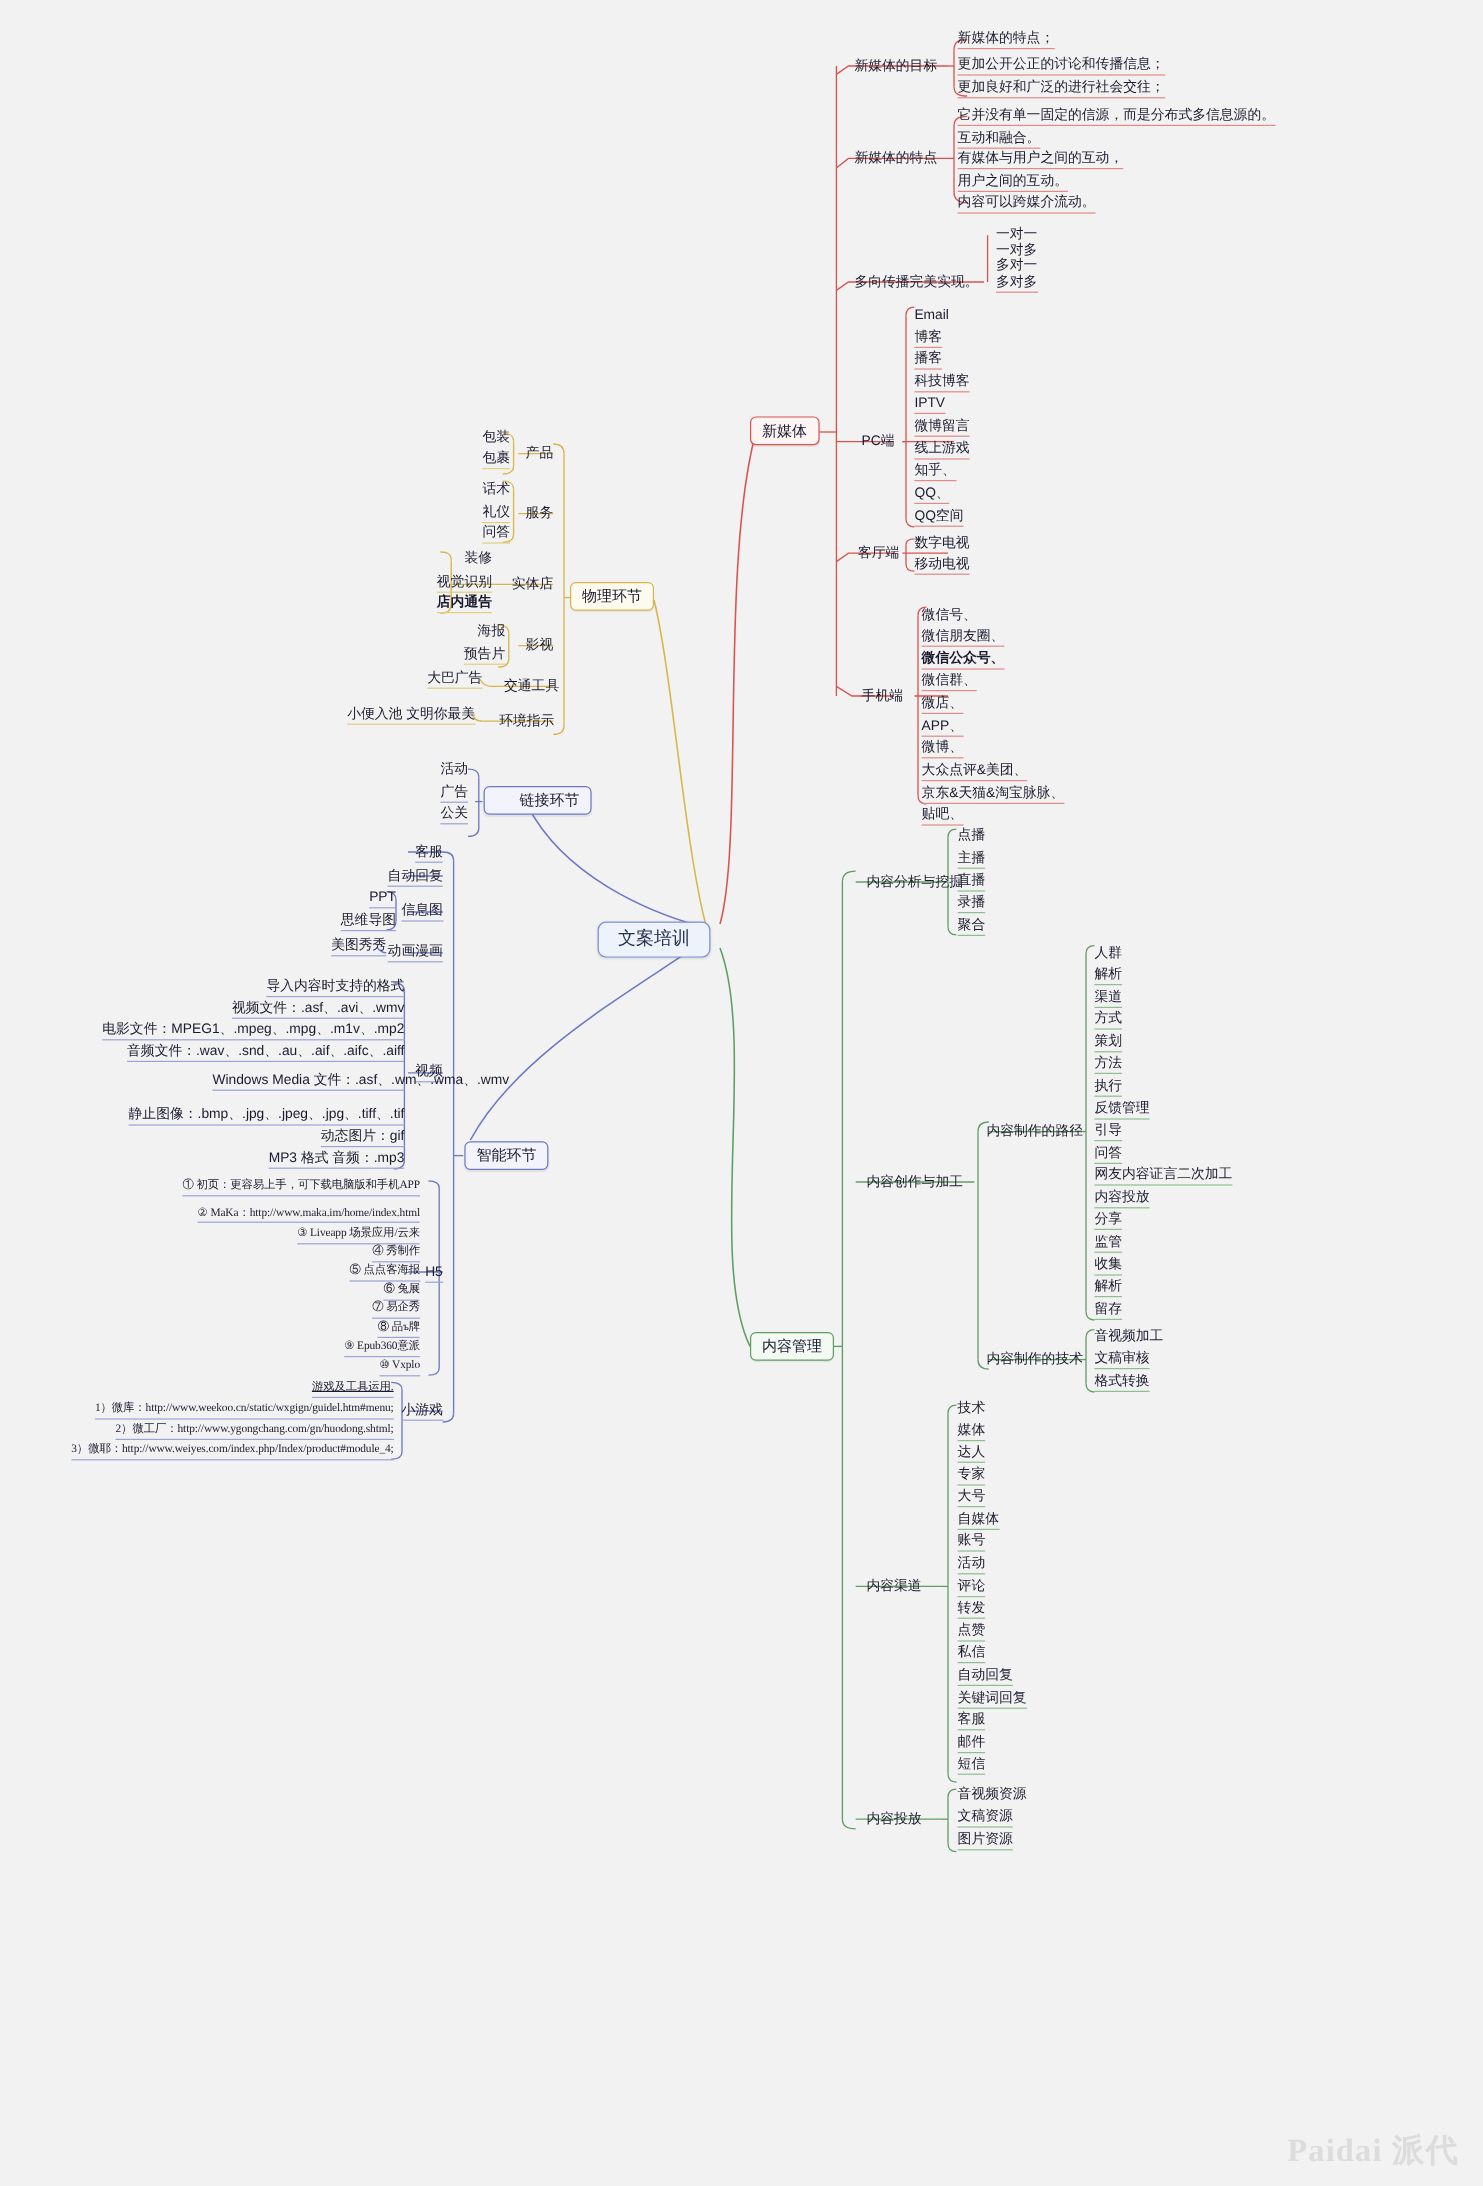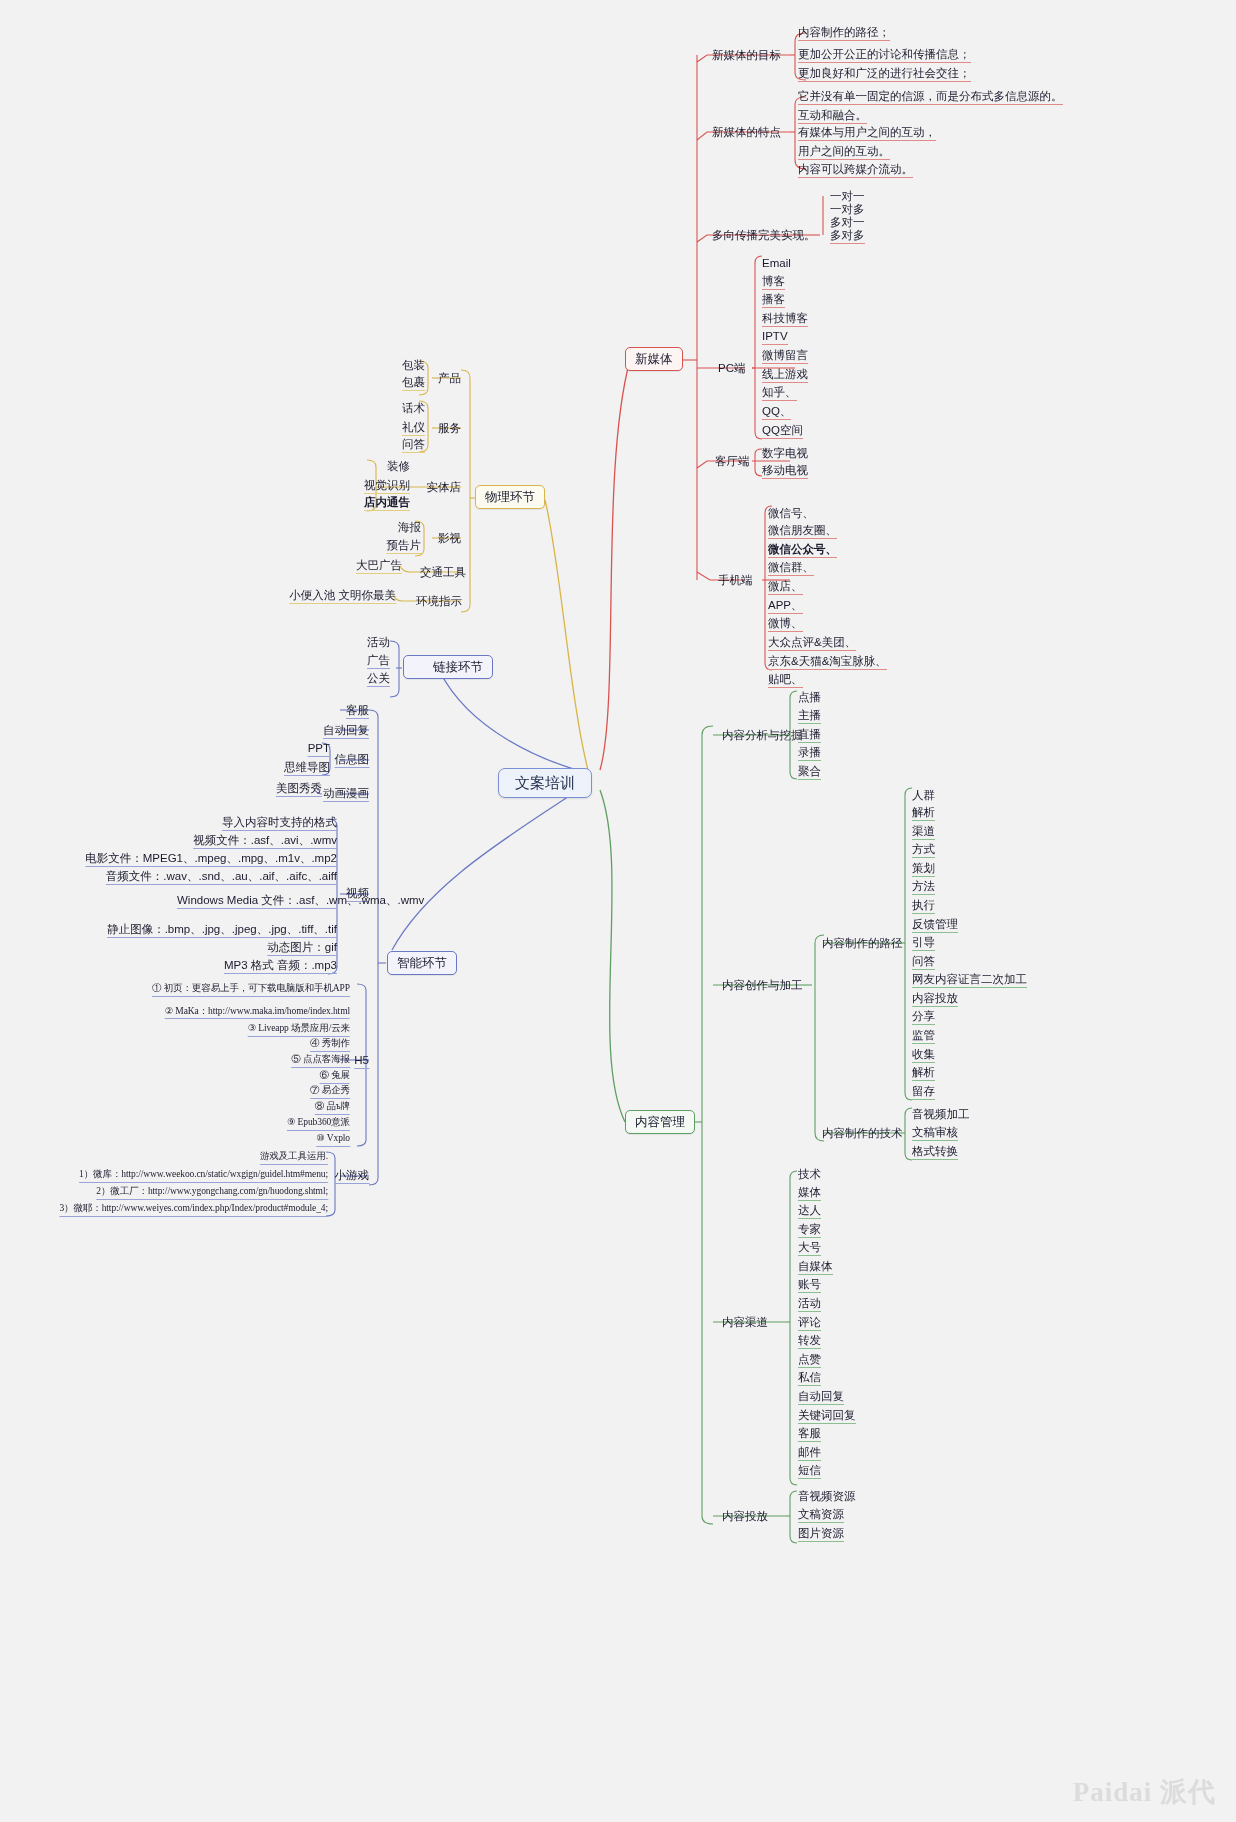--- a/index.html
+++ b/index.html
@@ -226,21 +226,21 @@
     <path d="M790 1498 C 790 1493 793 1491 797 1491" stroke="#5f9e63"></path>
     <path d="M790 1536 C 790 1541 793 1543 797 1543" stroke="#5f9e63"></path>
   </g>
 </svg>
 
 <div class="node root" style="left:498px;top:783px;">文案培训</div>
 
 <div class="node lvl1 red" style="left:625px;top:359px;">新媒体</div>
 
 <div class="node mid" style="left:712px;top:55px;">新媒体的目标</div>
-<div class="node leaf red" style="left:798px;top:33px;">内容制作的路径；</div>
+<div class="node leaf red" style="left:798px;top:33px;">新媒体的特点；</div>
 <div class="node leaf red" style="left:798px;top:55px;">更加公开公正的讨论和传播信息；</div>
 <div class="node leaf red" style="left:798px;top:74px;">更加良好和广泛的进行社会交往；</div>
 
 <div class="node mid" style="left:712px;top:132px;">新媒体的特点</div>
 <div class="node leaf red" style="left:798px;top:97px;">它并没有单一固定的信源，而是分布式多信息源的。</div>
 <div class="node leaf red" style="left:798px;top:116px;">互动和融合。</div>
 <div class="node leaf red" style="left:798px;top:133px;">有媒体与用户之间的互动，</div>
 <div class="node leaf red" style="left:798px;top:152px;">用户之间的互动。</div>
 <div class="node leaf red" style="left:798px;top:170px;">内容可以跨媒介流动。</div>
 
@@ -337,21 +337,21 @@
 <div class="node leaf blue ml small mono" style="left:350px;top:1029px;">③ Liveapp 场景应用/云来</div>
 <div class="node leaf blue ml small mono" style="left:350px;top:1044px;">④ 秀制作</div>
 <div class="node leaf blue ml small mono" style="left:350px;top:1060px;">⑤ 点点客海报</div>
 <div class="node leaf blue ml small mono" style="left:350px;top:1076px;">⑥ 兔展</div>
 <div class="node leaf blue ml small mono" style="left:350px;top:1091px;">⑦ 易企秀</div>
 <div class="node leaf blue ml small mono" style="left:350px;top:1107px;">⑧ 品ъ牌</div>
 <div class="node leaf blue ml small mono" style="left:350px;top:1123px;">⑨ Epub360意派</div>
 <div class="node leaf blue ml small mono" style="left:350px;top:1139px;">⑩ Vxplo</div>
 
 <div class="node leaf blue ml" style="left:369px;top:1176px;">小游戏</div>
-<div class="node leaf blue ml small mono" style="left:328px;top:1157px;">游戏及工具运用.</div>
+<div class="node leaf blue ml small mono" style="left:328px;top:1157px;text-decoration:underline;">游戏及工具运用.</div>
 <div class="node leaf blue ml small mono" style="left:328px;top:1175px;">1）微库：http://www.weekoo.cn/static/wxgign/guidel.htm#menu;</div>
 <div class="node leaf blue ml small mono" style="left:328px;top:1192px;">2）微工厂：http://www.ygongchang.com/gn/huodong.shtml;</div>
 <div class="node leaf blue ml small mono" style="left:328px;top:1209px;">3）微耶：http://www.weiyes.com/index.php/Index/product#module_4;</div>
 
 <div class="node lvl1 green" style="left:625px;top:1122px;">内容管理</div>
 
 <div class="node mid" style="left:722px;top:735px;">内容分析与挖掘</div>
 <div class="node leaf none" style="left:798px;top:697px;">点播</div>
 <div class="node leaf green" style="left:798px;top:716px;">主播</div>
 <div class="node leaf green" style="left:798px;top:735px;">直播</div>

